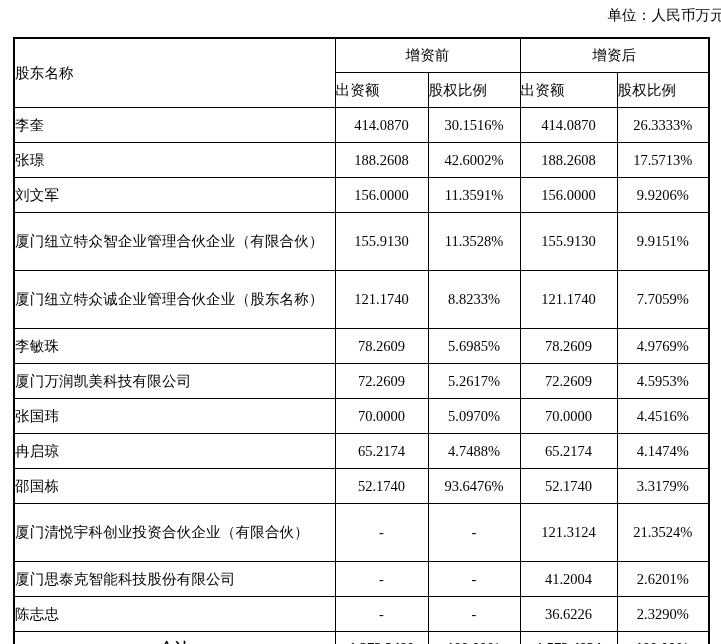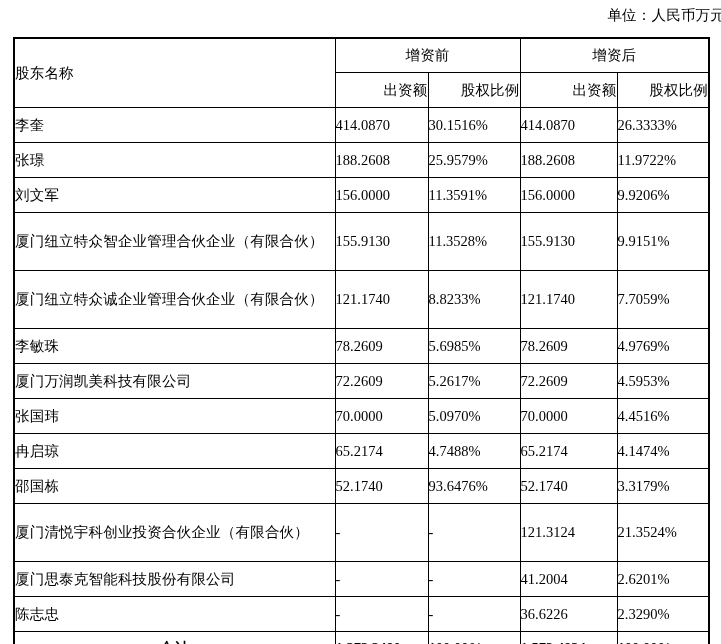--- a/index.html
+++ b/index.html
@@ -60,34 +60,34 @@
     font-size: 14.5px;
     letter-spacing: 0.2px;
     height: 33px;
   }
   .hdr-name {
     text-align: left;
     font-size: 14.5px;
     letter-spacing: 0.2px;
   }
   .hdr-sub {
-    text-align: right;
+    text-align: left;
     font-size: 14.5px;
     letter-spacing: 0.2px;
     height: 34px;
   }
   .cell-name {
     text-align: left;
     font-size: 14.5px;
     padding: 4px 7px 4px 8px;
     line-height: 23px;
     letter-spacing: 0.2px;
   }
   .cell-num {
-    text-align: left;
+    text-align: center;
     font-size: 14.5px;
     padding: 4px 7px 4px 4px;
     font-family: "Liberation Serif", "DejaVu Serif", serif;
   }
   tr.row-1 td { height: 34px; margin-left: 36px; }
   tr.row-2 td { height: 57px; }
   tr.total td {
     font-weight: bold;
     height: 32px;
     border-top: 1.6px solid #000;
@@ -130,40 +130,40 @@
           <tr class="row-1">
             <td class="cell-name">李奎</td>
             <td class="cell-num">414.0870</td>
             <td class="cell-num">30.1516%</td>
             <td class="cell-num">414.0870</td>
             <td class="cell-num">26.3333%</td>
           </tr>
           <tr class="row-1">
             <td class="cell-name">张璟</td>
             <td class="cell-num">188.2608</td>
-            <td class="cell-num">25.9579%</td>
+            <td class="cell-num">42.6002%</td>
             <td class="cell-num">188.2608</td>
-            <td class="cell-num">11.9722%</td>
+            <td class="cell-num">17.5713%</td>
           </tr>
           <tr class="row-1">
             <td class="cell-name">刘文军</td>
             <td class="cell-num">156.0000</td>
             <td class="cell-num">11.3591%</td>
             <td class="cell-num">156.0000</td>
             <td class="cell-num">9.9206%</td>
           </tr>
           <tr class="row-2">
             <td class="cell-name">厦门纽立特众智企业管理合伙企业（有限合伙）</td>
             <td class="cell-num">155.9130</td>
             <td class="cell-num">11.3528%</td>
             <td class="cell-num">155.9130</td>
             <td class="cell-num">9.9151%</td>
           </tr>
           <tr class="row-2">
-            <td class="cell-name">厦门纽立特众诚企业管理合伙企业（有限合伙）</td>
+            <td class="cell-name">厦门纽立特众诚企业管理合伙企业（股东名称）</td>
             <td class="cell-num">121.1740</td>
             <td class="cell-num">8.8233%</td>
             <td class="cell-num">121.1740</td>
             <td class="cell-num">7.7059%</td>
           </tr>
           <tr class="row-1">
             <td class="cell-name">李敏珠</td>
             <td class="cell-num">78.2609</td>
             <td class="cell-num">5.6985%</td>
             <td class="cell-num">78.2609</td>

